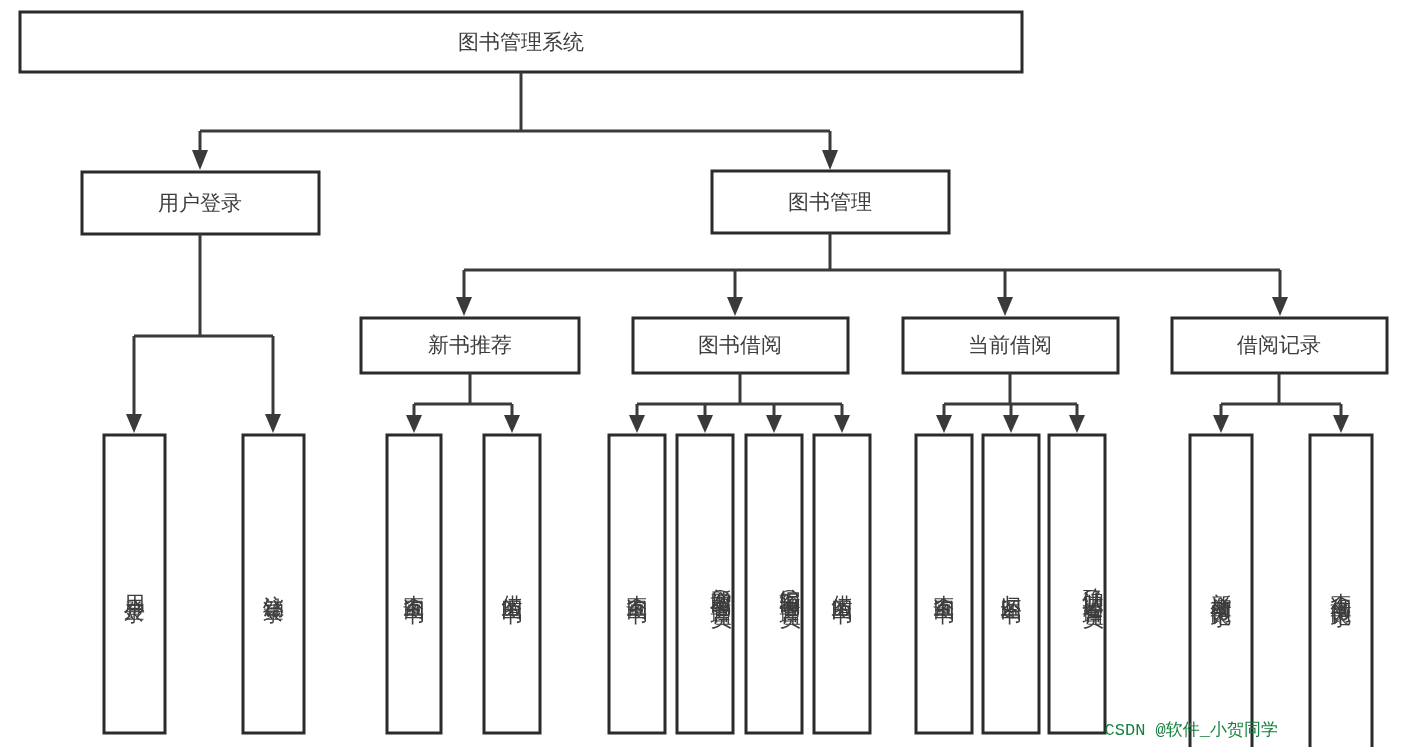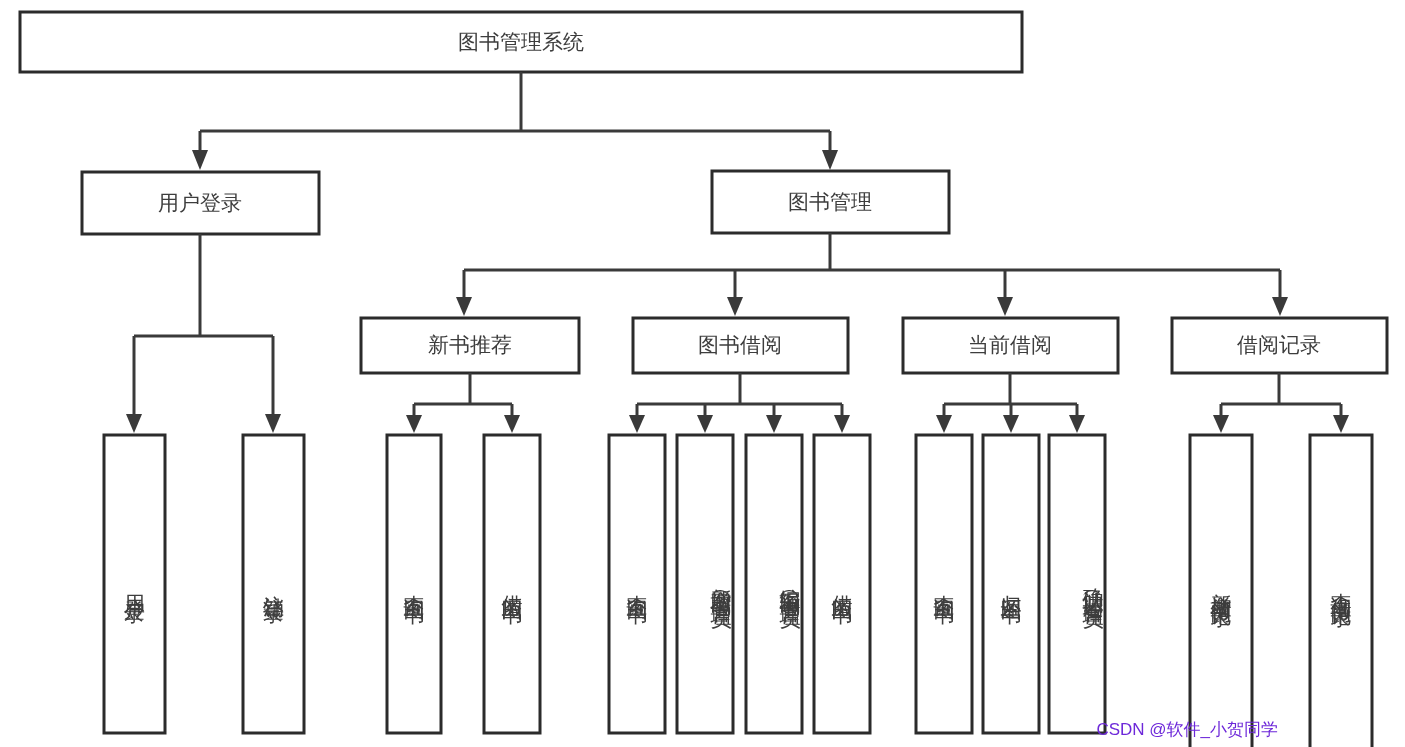--- a/index.html
+++ b/index.html
@@ -62,23 +62,23 @@
     align-items: center;
     justify-content: center;
     white-space: nowrap;
     pointer-events: none;
     user-select: none;
   }
   .watermark {
     position: absolute;
     right: 6px;
     bottom: 6px;
-    font-family: Liberation Sans, sans-serif;
+    font-family: Liberation Mono, monospace;
     font-size: 17px;
-    color: #6d28d9;
+    color: #15803d;
     white-space: nowrap;
     user-select: none;
   }
 </style>
 </head>
 <body>
 
 <div id="diagram-root">
 
   <svg class="diagram-canvas" viewBox="0 0 1405 747">

